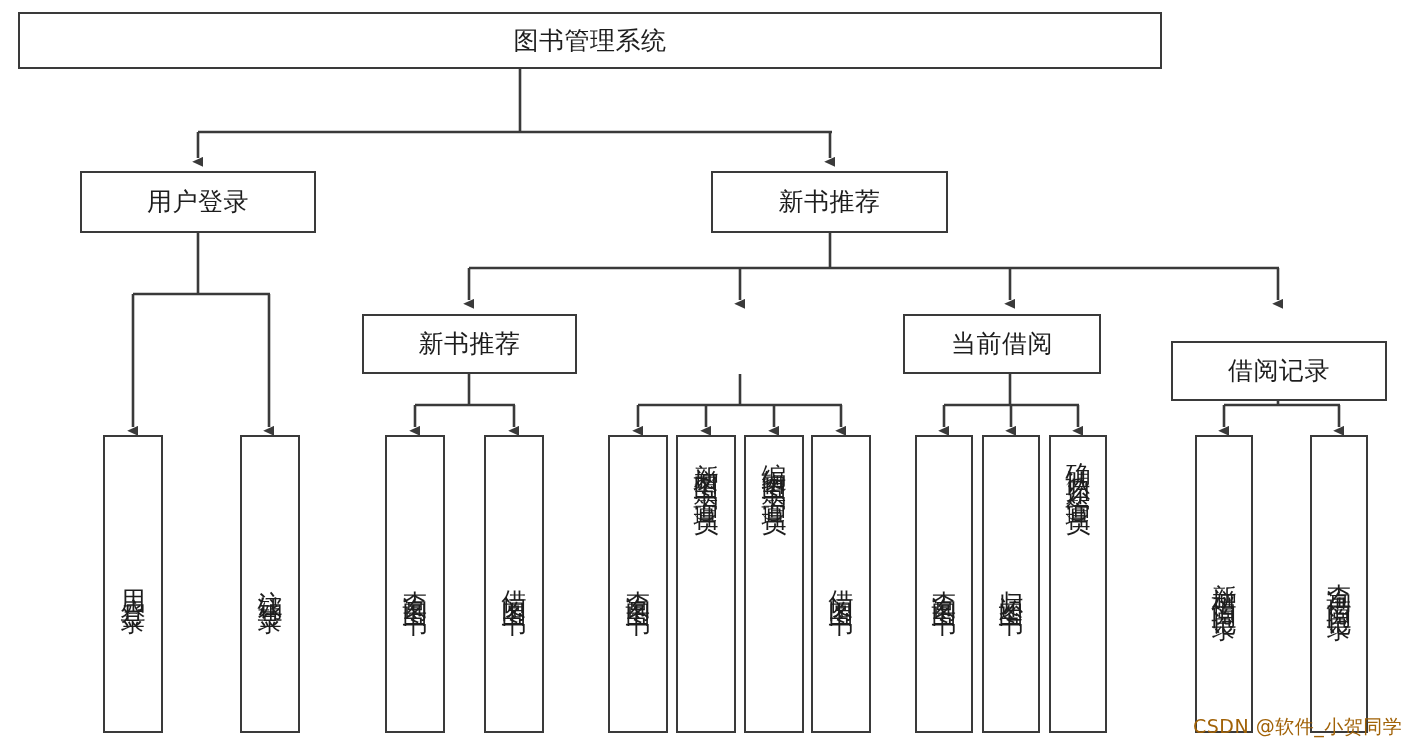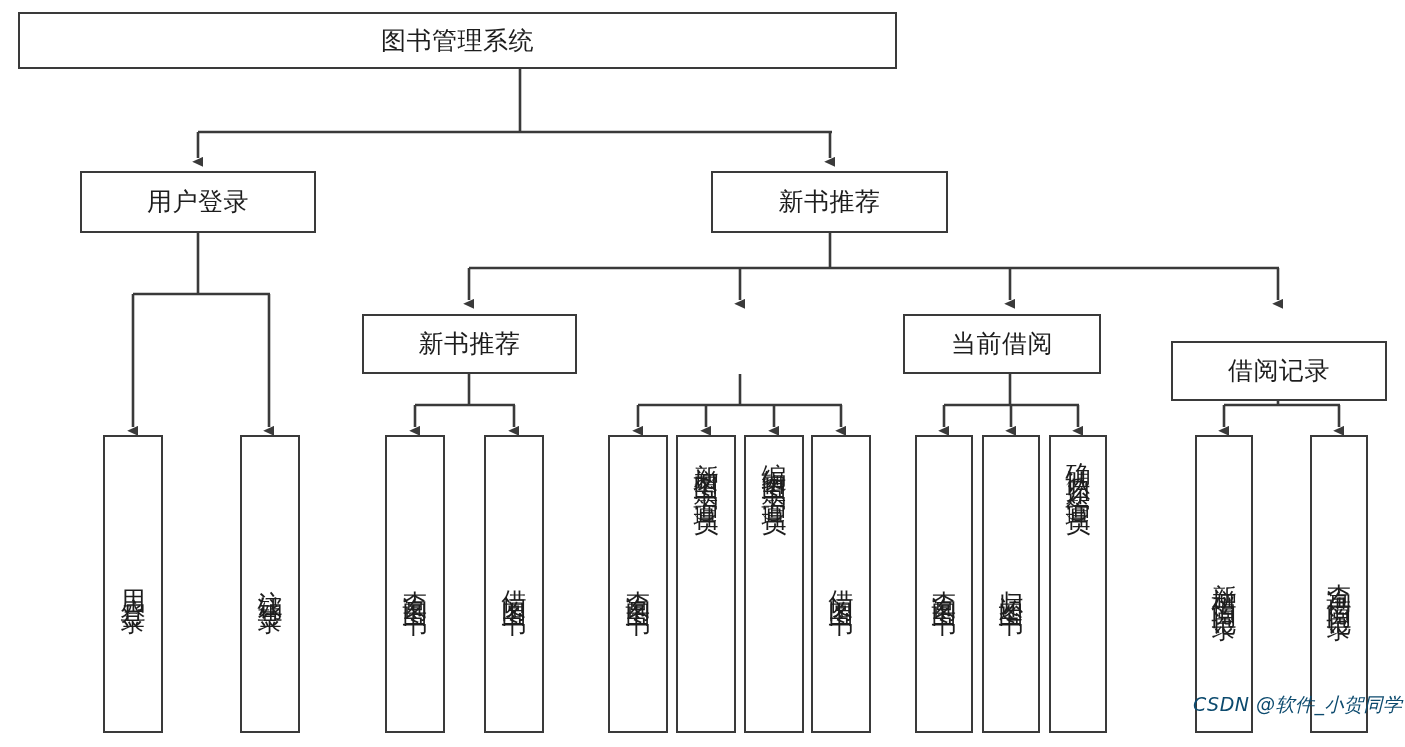--- a/index.html
+++ b/index.html
@@ -64,26 +64,25 @@
     letter-spacing: 7px;
     white-space: nowrap;
   }
   .node.v.centerfit {
     align-items: center;
     padding-top: 0;
   }
   .watermark {
     position: absolute;
     left: 1193px;
-    top: 692px;
+    top: 714px;
     font-size: 19px;
-    color: #0c4a6e;
+    color: #a16207;
     white-space: nowrap;
     letter-spacing: 0.5px;
-    font-style: italic;
   }
 </style>
 </head>
 <body>
 
 <div id="canvas">
 
   <svg class="wires" viewBox="0 0 1405 747" xmlns="http://www.w3.org/2000/svg">
     <defs>
       <marker id="arrow" markerWidth="10" markerHeight="11" refX="1.2" refY="5.2" orient="auto" markerUnits="userSpaceOnUse">
@@ -127,21 +126,21 @@
       <path d="M1011,405 L1011,427" marker-end="url(#arrow)"></path>
       <path d="M1078,405 L1078,427" marker-end="url(#arrow)"></path>
 
       <path d="M1278,374 L1278,405"></path>
       <path d="M1224,405 L1340,405"></path>
       <path d="M1224,405 L1224,427" marker-end="url(#arrow)"></path>
       <path d="M1339,405 L1339,427" marker-end="url(#arrow)"></path>
     </g>
   </svg>
 
-  <div class="node h root" style="left:18px; top:12px; width:879px; height:57px;">
+  <div class="node h root" style="left:18px; top:12px; width:1144px; height:57px;">
     <span class="label">图书管理系统</span>
   </div>
 
   <div class="node h" style="left:80px; top:171px; width:236px; height:62px;">
     <span class="label">用户登录</span>
   </div>
   <div class="node h" style="left:711px; top:171px; width:237px; height:62px;">
     <span class="label">新书推荐</span>
   </div>
 

